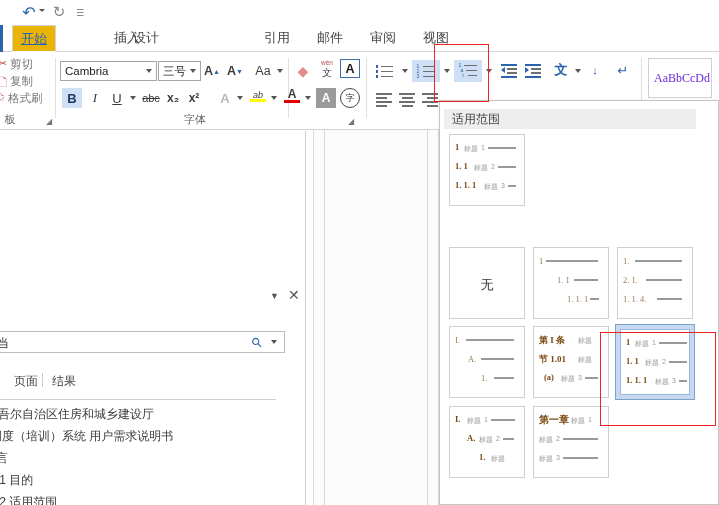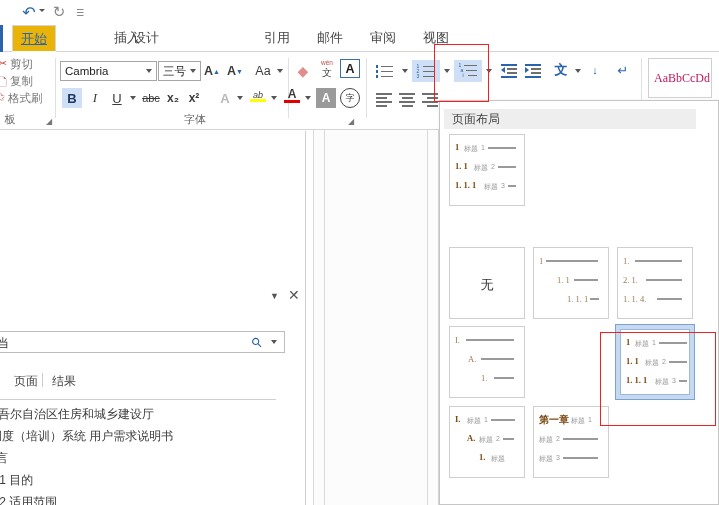--- a/index.html
+++ b/index.html
@@ -64,21 +64,21 @@
   
   .listbtn { position: absolute; height: 22px; display: flex; align-items: center; }
   .listbtn.sel { background: #cfdff5; }
   .lb-glyph { position: relative; width: 19px; height: 16px; }
   .lb-row { position: absolute; height: 1.5px; background: #6f6f6f; }
   .lb-mark { position: absolute; font-size: 5px; color: #2a64ad; line-height: 1; font-family:"Liberation Sans",sans-serif;}
   .lb-dot { position: absolute; width: 2.5px; height: 2.5px; background: #2a64ad; }
 
   .styles-box { position: absolute; border: 1px solid #d0d0d0; background: #fff; }
   .style-sample { position: absolute; font-family: "Liberation Serif", serif;
-                  font-size: 12px; color: #be185d; white-space: nowrap; }
+                  font-size: 12px; color: #6d28d9; white-space: nowrap; }
 
   
   .doc-area { position: absolute; left: 0; top: 130px; width: 719px; height: 375px;
               background: #ffffff; }
   .page { position: absolute; left: 313px; top: 0px; width: 126px; height: 375px;
           background: #fcfcfc; border-left: 1px solid #d9d9d9; border-right: 1px solid #d9d9d9; }
   .page-margin { position: absolute; left: 10px; top: 0; bottom: 0; width: 1px; background: #d9d9d9;}
   .page-margin.r { left: auto; right: 10px; }
 
   
@@ -350,21 +350,21 @@
 
   </div>
 
   <div class="allbtn">
     <span>全部</span>
     <span style="font-size:9px;">▼</span>
   </div>
 
   <div class="gallery">
 
-    <div class="gal-head" style="top:8px;">页面布局</div>
+    <div class="gal-head" style="top:8px;">适用范围</div>
 
     <div class="gal-cell" style="left:9px; top:33px; width:76px; height:72px;">
       <div class="gl-num" style="left:5px; top:7px;">1</div>
       <div class="gl-txt" style="left:14px; top:9px;">标题</div>
       <div class="gl-txt" style="left:31px; top:9px;">1</div>
       <div class="gl-line" style="left:38px; top:12px; width:28px;"></div>
 
       <div class="gl-num" style="left:5px; top:26px;">1. 1</div>
       <div class="gl-txt" style="left:24px; top:28px;">标题</div>
       <div class="gl-txt" style="left:41px; top:28px;">2</div>
@@ -401,20 +401,32 @@
 
     <div class="gal-cell" style="left:9px; top:225px; width:76px; height:72px;">
       <div class="gl-num plain" style="left:5px; top:8px;">I.</div>
       <div class="gl-line" style="left:16px; top:12px; width:48px;"></div>
       <div class="gl-num plain" style="left:18px; top:27px;">A.</div>
       <div class="gl-line" style="left:31px; top:31px; width:33px;"></div>
       <div class="gl-num plain" style="left:31px; top:46px;">1.</div>
       <div class="gl-line" style="left:44px; top:50px; width:20px;"></div>
     </div>
 
+    <div class="gal-cell" style="left:93px; top:225px; width:76px; height:72px;">
+      <div class="gl-num" style="left:5px; top:7px; font-size:9px;">第 I 条</div>
+      <div class="gl-txt" style="left:44px; top:9px;">标题</div>
+
+      <div class="gl-num" style="left:5px; top:26px; font-size:9px;">节 1.01</div>
+      <div class="gl-txt" style="left:44px; top:28px;">标题</div>
+
+      <div class="gl-num" style="left:10px; top:45px;">(a)</div>
+      <div class="gl-txt" style="left:27px; top:47px;">标题</div>
+      <div class="gl-txt" style="left:44px; top:47px;">3</div>
+      <div class="gl-line" style="left:51px; top:50px; width:13px;"></div>
+    </div>
 
     <div class="gal-cell sel" style="left:175px; top:223px; width:80px; height:76px;">
       <div class="inner">
         <div class="gl-num" style="left:5px; top:7px;">1</div>
         <div class="gl-txt" style="left:14px; top:9px;">标题</div>
         <div class="gl-txt" style="left:31px; top:9px;">1</div>
         <div class="gl-line" style="left:38px; top:12px; width:28px;"></div>
 
         <div class="gl-num" style="left:5px; top:26px;">1. 1</div>
         <div class="gl-txt" style="left:24px; top:28px;">标题</div>

